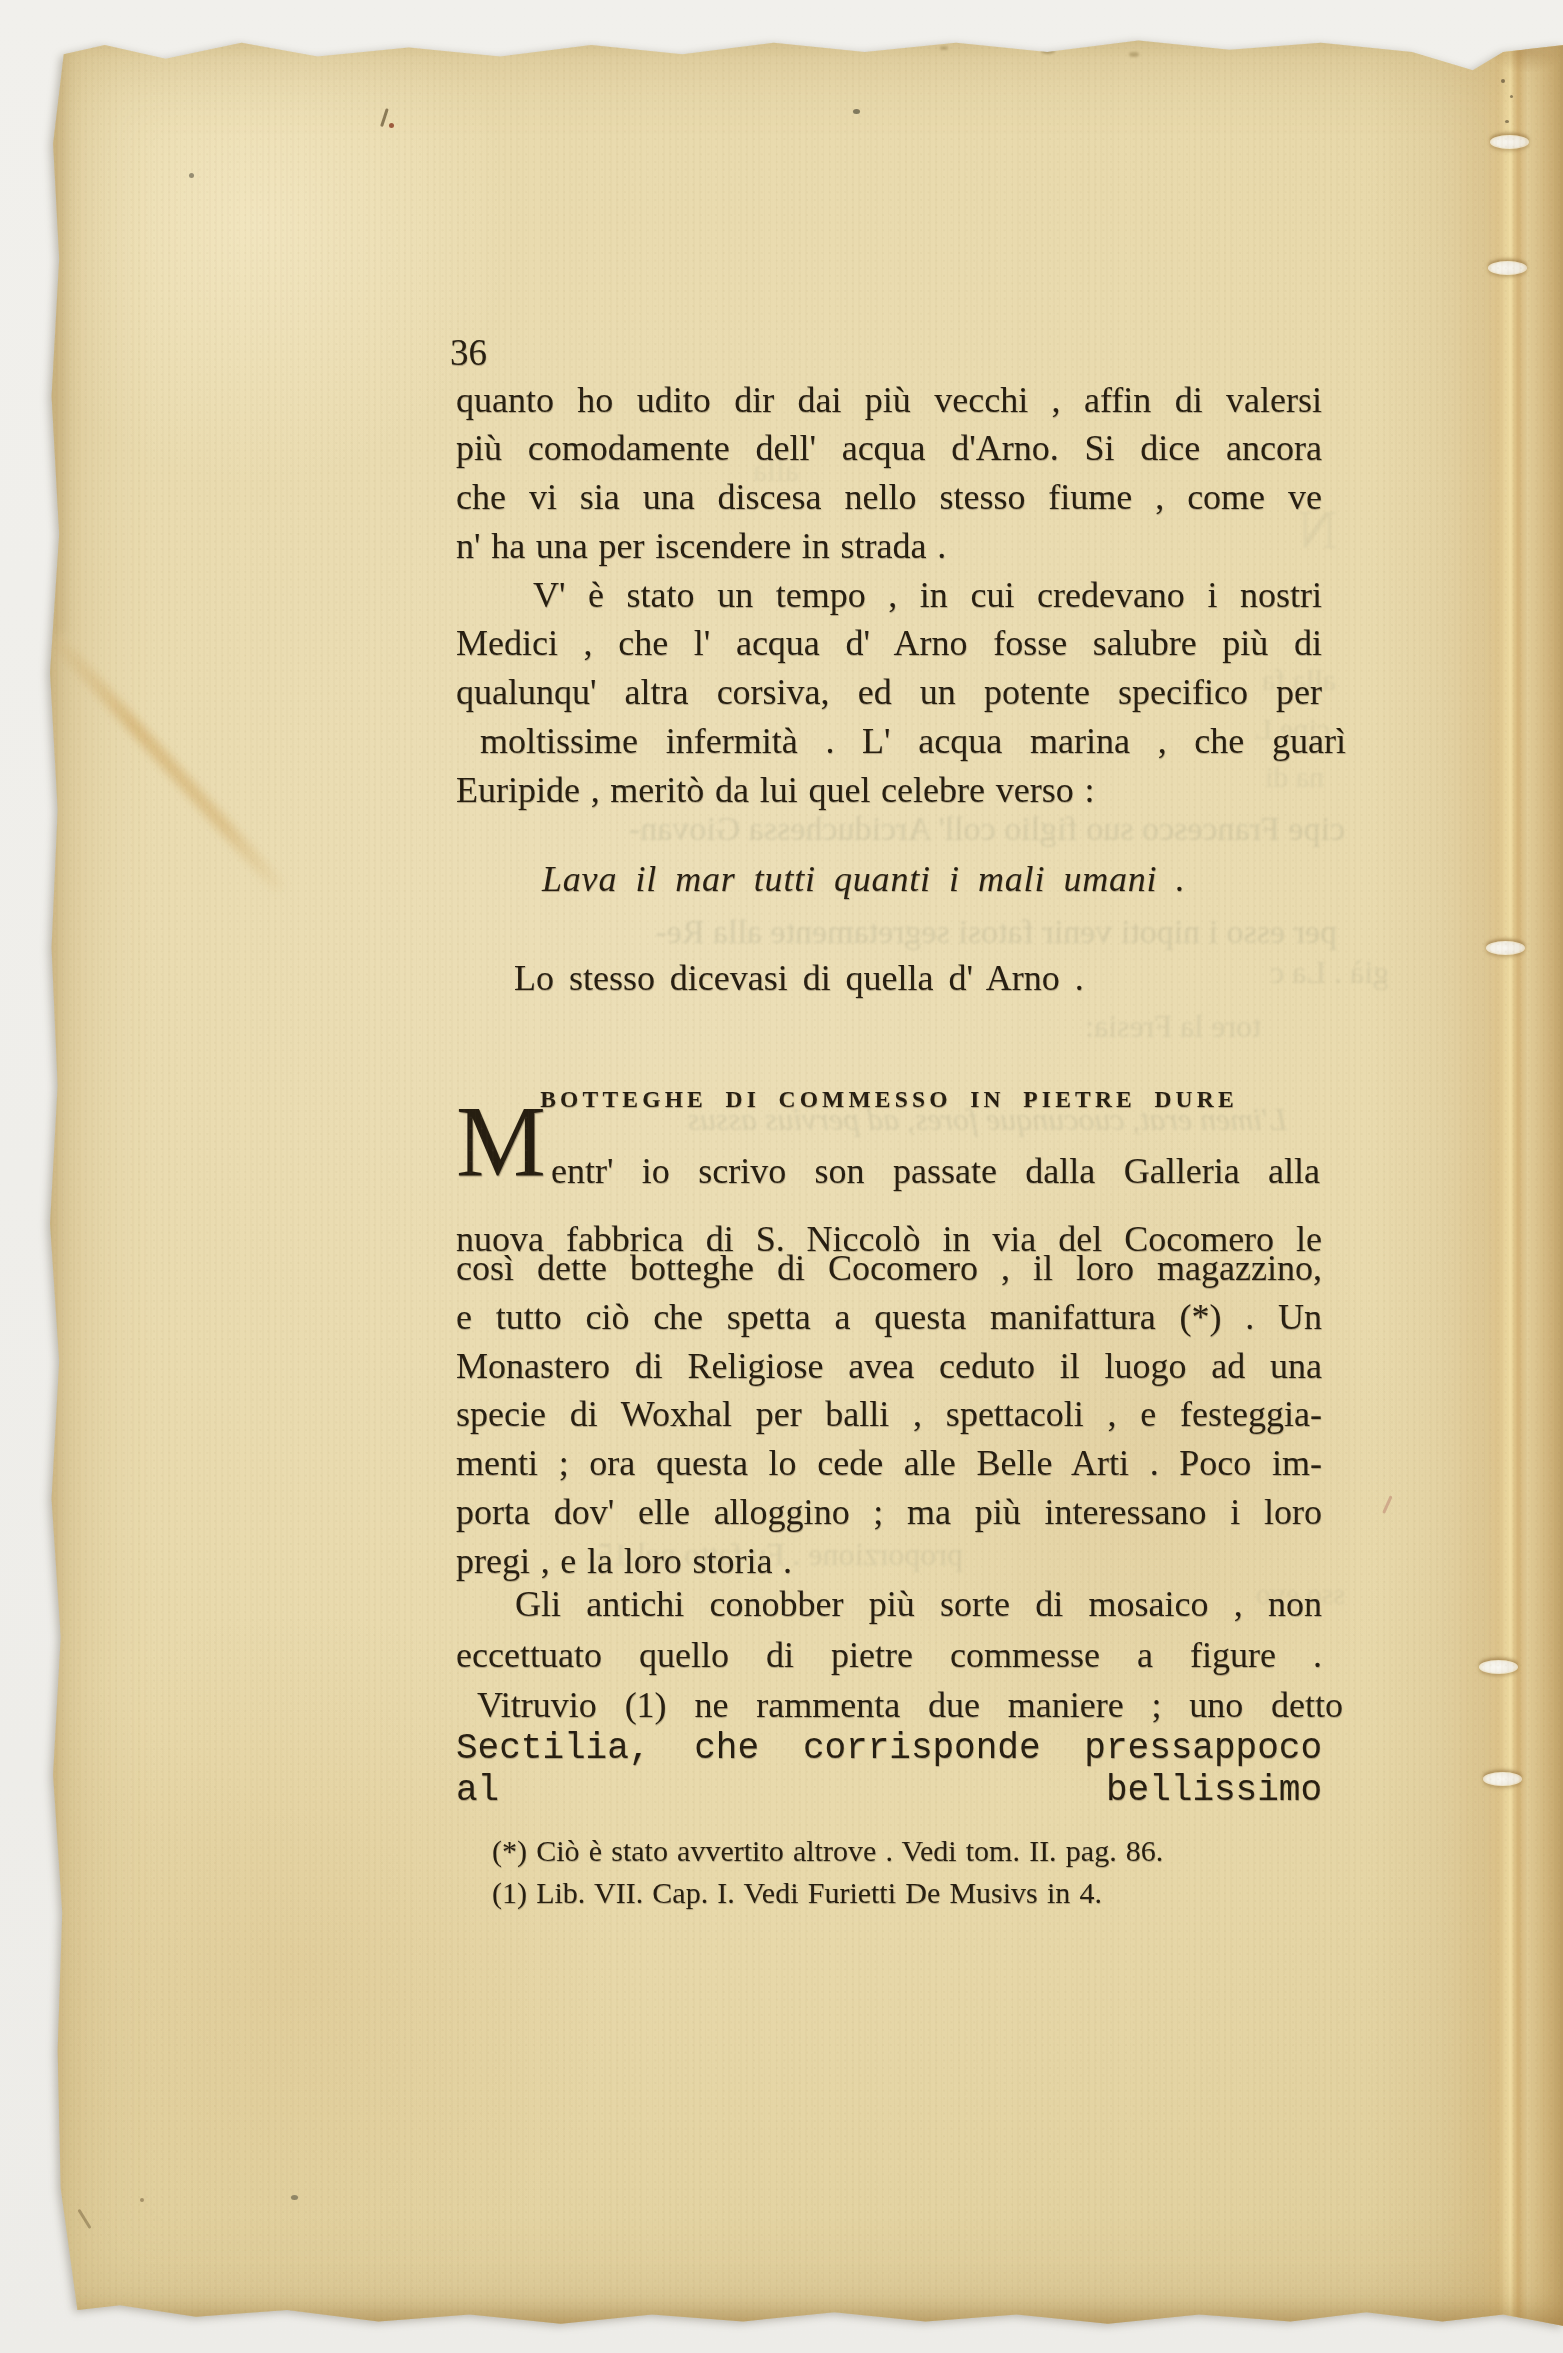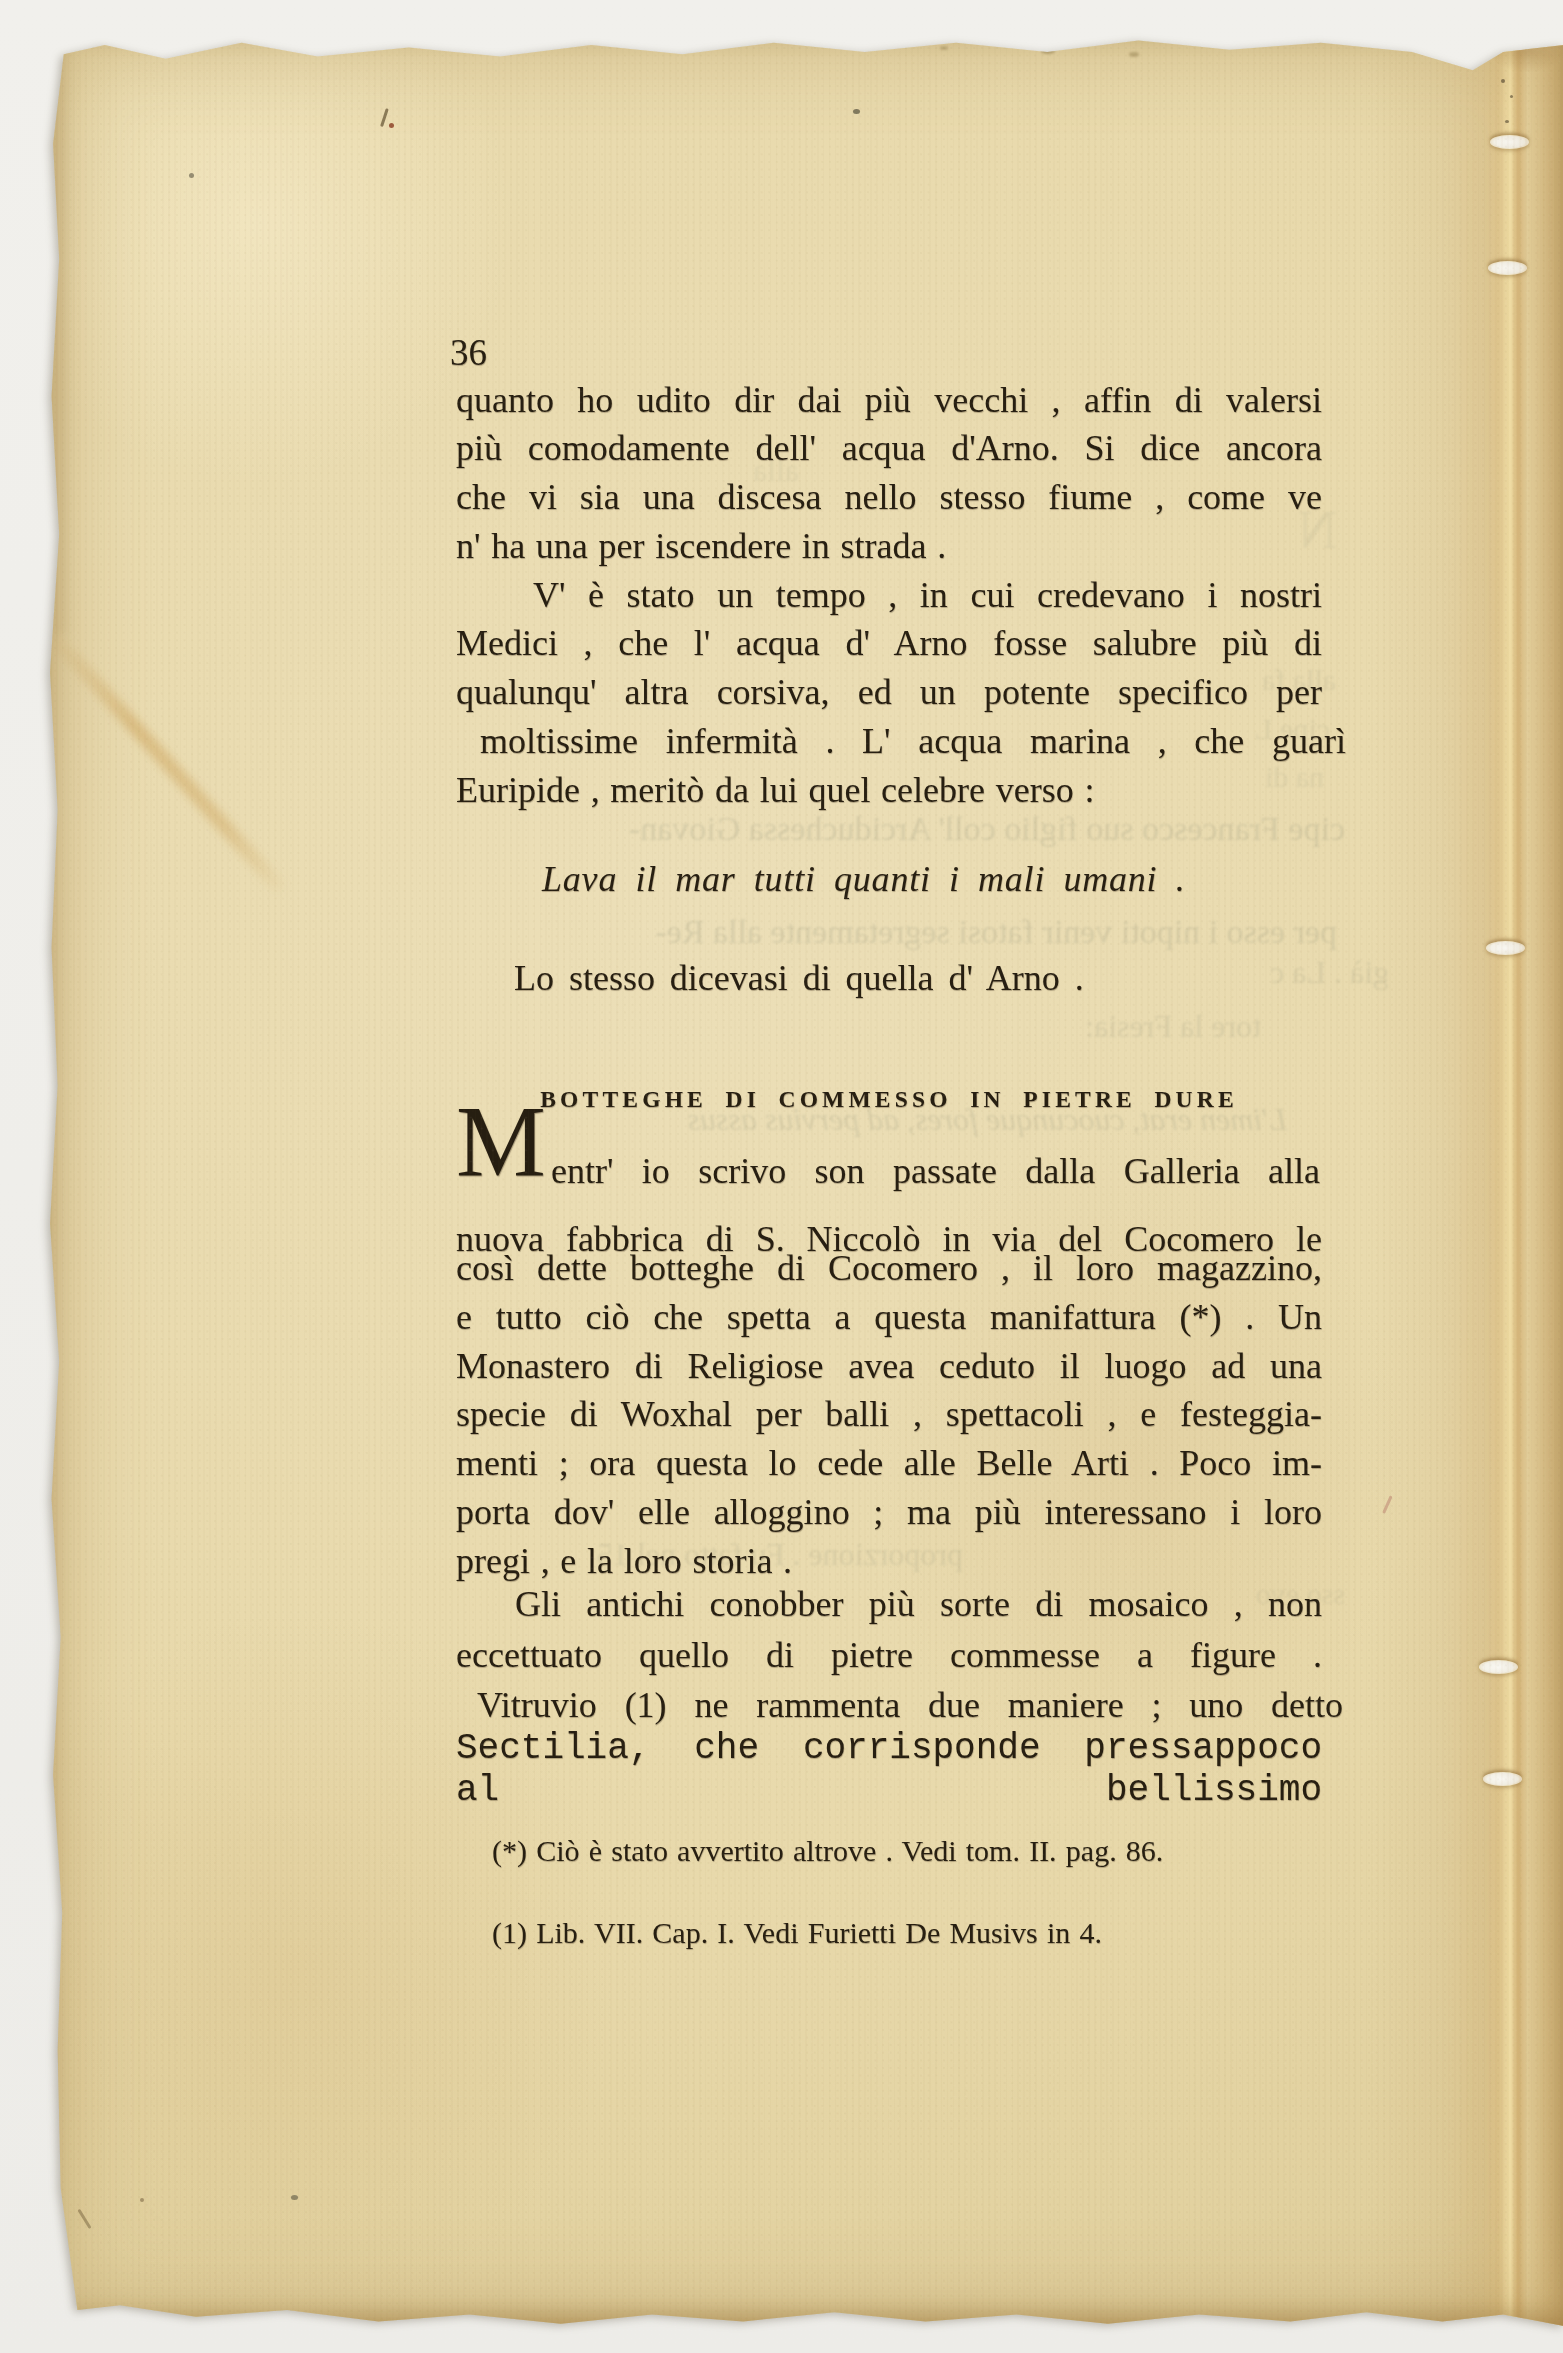--- a/index.html
+++ b/index.html
@@ -140,21 +140,21 @@
 
         <div>
             <div class="bline" style="top: 1554px; left: 412px; width: 866px; text-indent: 59px;">Gli antichi conobber più sorte di mosaico , non</div>
             <div class="bline" style="top: 1605px; left: 412px; width: 866px;">eccettuato quello di pietre commesse a figure .</div>
             <div class="bline" style="top: 1655px; left: 412px; width: 866px; margin-left: 21px;">Vitruvio (1) ne rammenta due maniere ; uno detto</div>
             <div class="bline" style="top: 1699px; left: 412px; width: 866px; font-family: Liberation Mono, monospace;">Sectilia, che corrisponde pressappoco al bellissimo</div>
           </div>
 
         <div>
             <div class="bline nat" style="top: 1801px; left: 448px; width: 832px; font-size: 30px;">(*) Ciò è stato avvertito altrove . Vedi tom. II. pag. 86.</div>
-            <div class="bline nat" style="top: 1843px; left: 448px; width: 832px; font-size: 30px; margin-top: 40px;">(1) Lib. VII. Cap. I. Vedi Furietti De Musivs in 4.</div>
+            <div class="bline nat" style="top: 1843px; left: 448px; width: 832px; font-size: 30px;">(1) Lib. VII. Cap. I. Vedi Furietti De Musivs in 4.</div>
           </div>
       </div>
 
       <div class="fiber" style="left:339px;top:79px;width:2.5px;height:18.5px;background:#6b5a3a;opacity:.75;transform:rotate(18deg);"></div>
       <div class="speck" style="left:345px;top:94px;width:5px;height:5px;background:#8a3b22;opacity:.8;"></div>
       <div class="speck" style="left:809px;top:80px;width:6.7px;height:5px;background:#54503c;opacity:.7;"></div>
       <div class="speck" style="left:145px;top:144px;width:5px;height:5px;background:#5c5644;opacity:.6;"></div>
       <div class="speck" style="left:247px;top:2166px;width:6.7px;height:5px;background:#4f4a38;opacity:.55;"></div>
       <div class="speck" style="left:96px;top:2169px;width:4.2px;height:4.2px;background:#6a5636;opacity:.5;"></div>
       <div class="fiber" style="left:39px;top:2179px;width:2.5px;height:22px;background:#7a6a45;opacity:.55;transform:rotate(-32deg);"></div>

